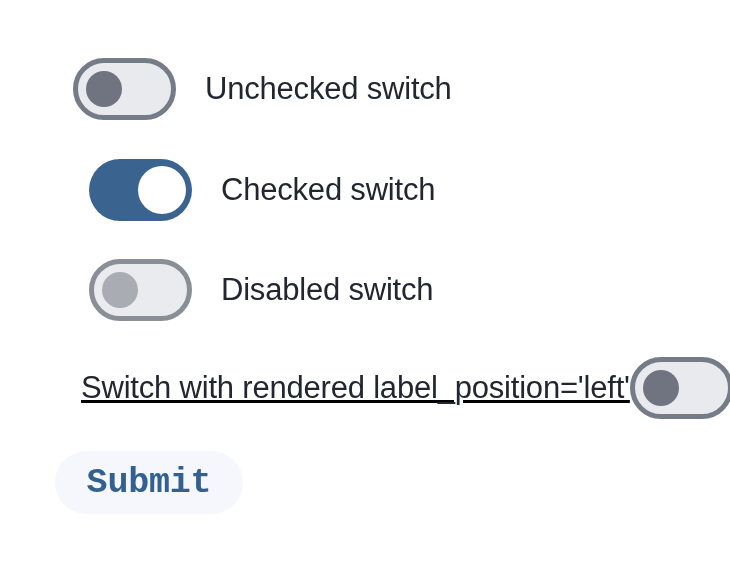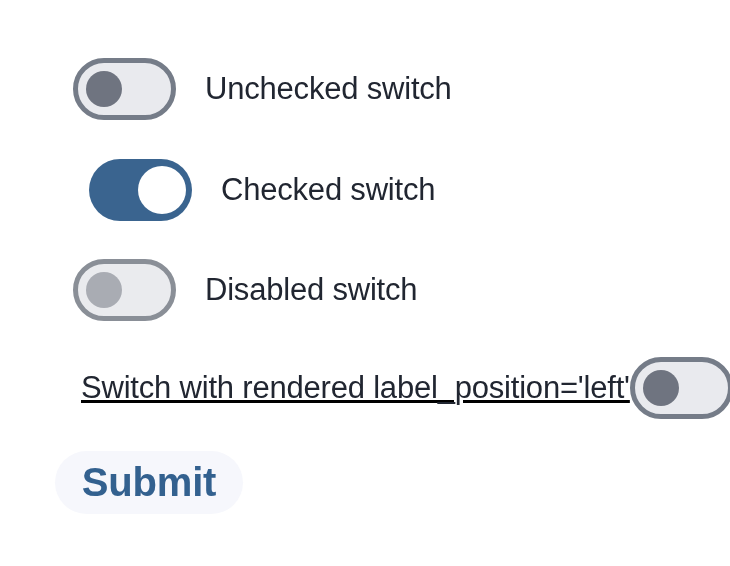--- a/index.html
+++ b/index.html
@@ -25,21 +25,21 @@
   .stage { position: relative; width: 730px; height: 566px; }
 
   .row {
     position: absolute;
     display: flex;
     align-items: center;
     height: 62px;
   }
   .row-1 { left: 28px;  top: 28px; }
   .row-2 { left: 44px;  top: 129px; }
-  .row-3 { left: 28px;  top: 229px; }
+  .row-3 { left: 44px;  top: 229px; }
   .row-4 { left: 21px;  top: 327px; text-decoration: underline; }
 
   .switch {
     position: relative;
     width: 103px; height: 62px;
     border-radius: 31px;
     flex: 0 0 auto;
   }
   .switch .knob {
     position: absolute;
@@ -88,22 +88,22 @@
   .row-4 { width: 695px; }
 
   .submit-button {
     position: absolute;
     left: 25px; top: 421px;
     width: 188px; height: 63px;
     border-radius: 32px;
     border: none;
     background: var(--submit-background);
     color: var(--submit-text);
-    font-family: Liberation Sans, sans-serif;
-    font-size: 40px;
+    font-family: Liberation Mono, monospace;
+    font-size: 35px;
     font-weight: 600;
     letter-spacing: -0.2px;
     cursor: pointer;
     display: flex;
     align-items: center;
     justify-content: center;
   }
 </style>
 </head>
 <body>

